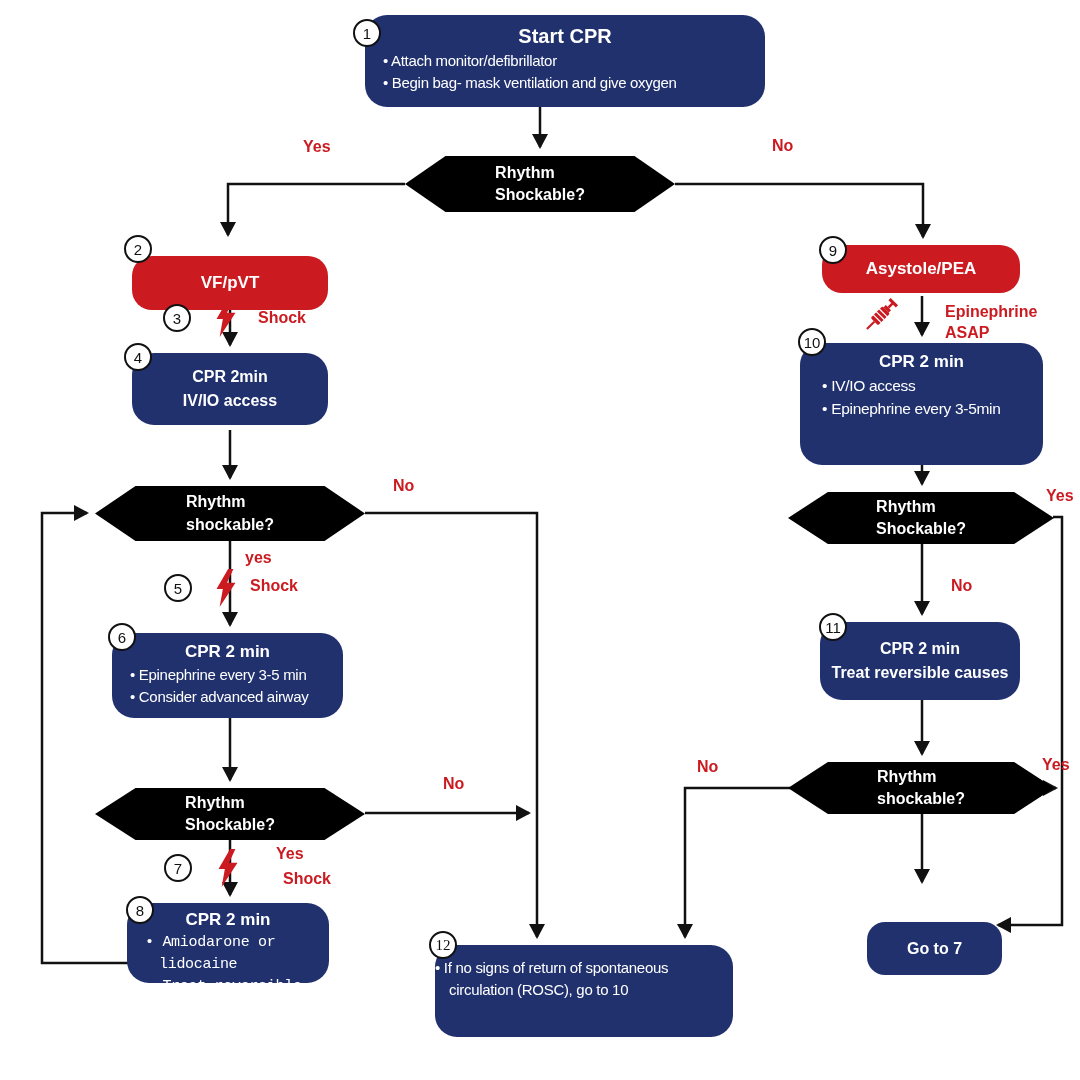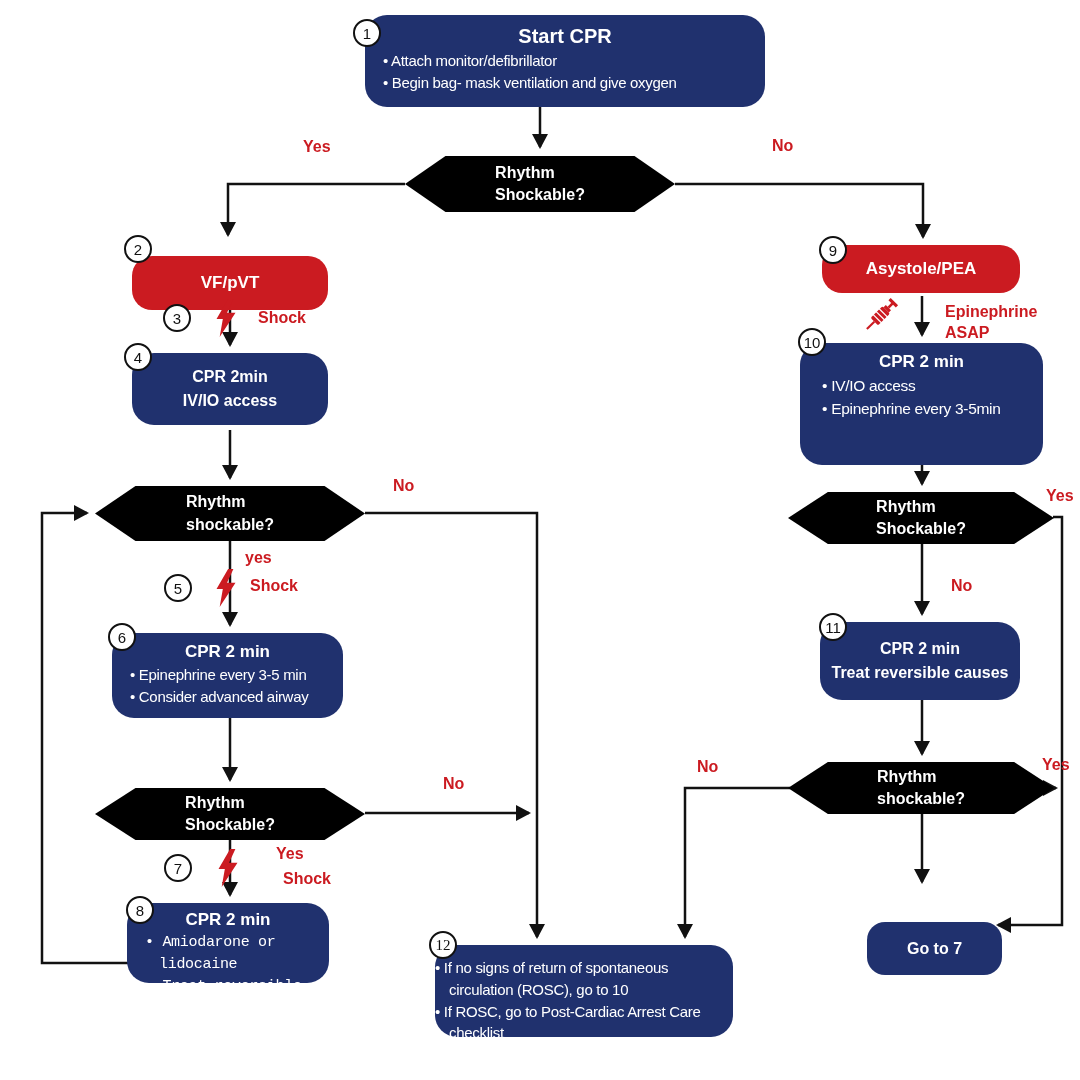--- a/index.html
+++ b/index.html
@@ -131,21 +131,20 @@
     <ul class="bullets" style="font-family:Liberation Mono, monospace;">
       <li>Amiodarone or lidocaine</li>
       <li>Treat reversible causes</li>
     </ul>
   </div>
   <div class="numcircle" style="left:126px;top:896px;">8</div>
 
   <div class="node nbox" style="left:435px;top:945px;width:298px;height:92px;">
     <ul class="bullets" style="margin-top:12px;padding-left:0;">
       <li>If no signs of return of spontaneous circulation (ROSC), go to 10</li>
-      <li>If ROSC, go to Post-Cardiac Arrest Care checklist</li>
     </ul>
   </div>
   <div class="numcircle" style="left:429px;top:931px;font-family:Liberation Serif, serif;">12</div>
 
   <div class="node rbox" style="left:822px;top:245px;width:198px;height:48px;">
     <span>Asystole/PEA</span>
   </div>
   <div class="numcircle" style="left:819px;top:236px;">9</div>
 
   <svg class="syringe" style="left:860px;top:294px;" width="42" height="42" viewBox="0 0 40 40">

